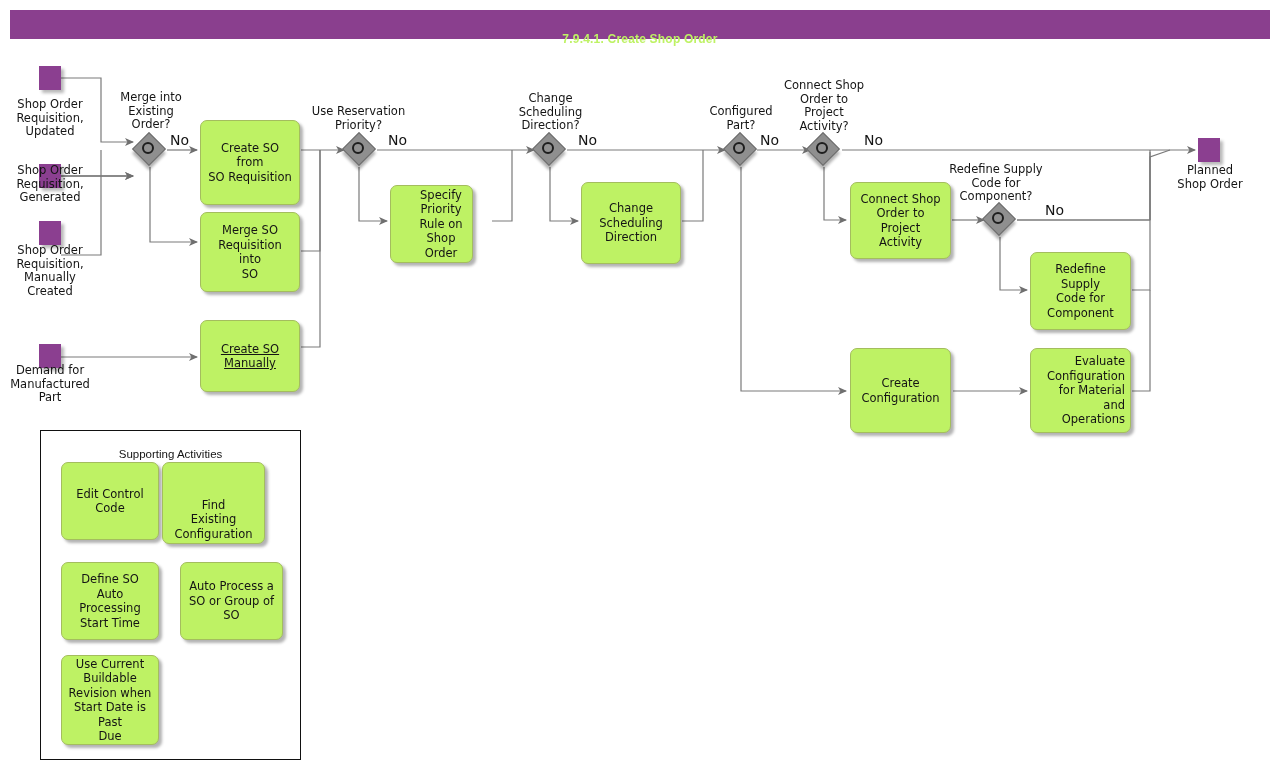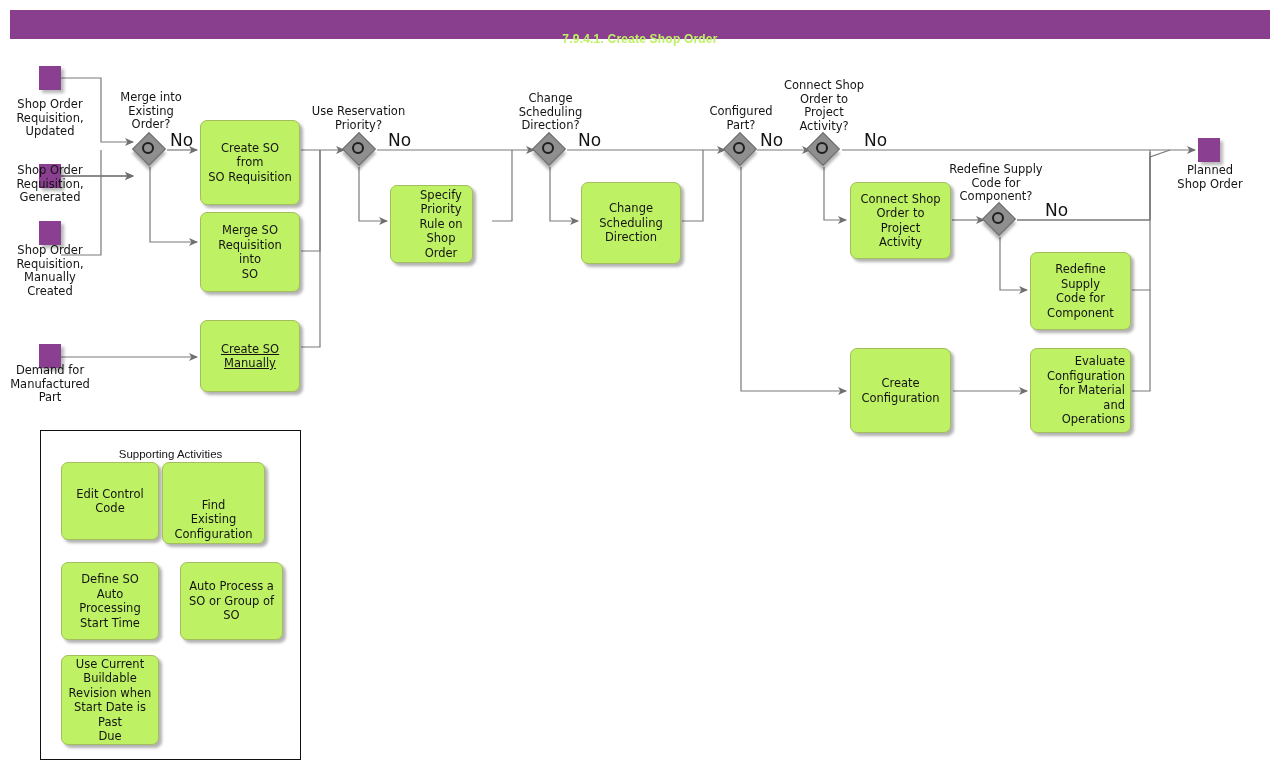--- a/index.html
+++ b/index.html
@@ -68,21 +68,21 @@
     border:2.5px solid #1e1e1e;border-radius:50%;
     background:#909090;
     box-sizing:border-box;
   }
   .gw-label{
     position:absolute;text-align:center;
     font-size:11.5px;line-height:13.5px;color:#141414;
     white-space:pre-line;
   }
   .edge-label{
-    position:absolute;font-size:17px;line-height:13px;color:#141414;
+    position:absolute;font-size:14px;line-height:13px;color:#141414;
   }
 
   
   .group-box{
     position:absolute;left:40px;top:430px;width:261px;height:330px;
     border:1.4px solid #111111;background:#ffffff;box-sizing:border-box;
   }
   .group-title{
     position:absolute;left:40px;top:448px;width:261px;
     text-align:center;font-size:11.5px;color:#141414;

